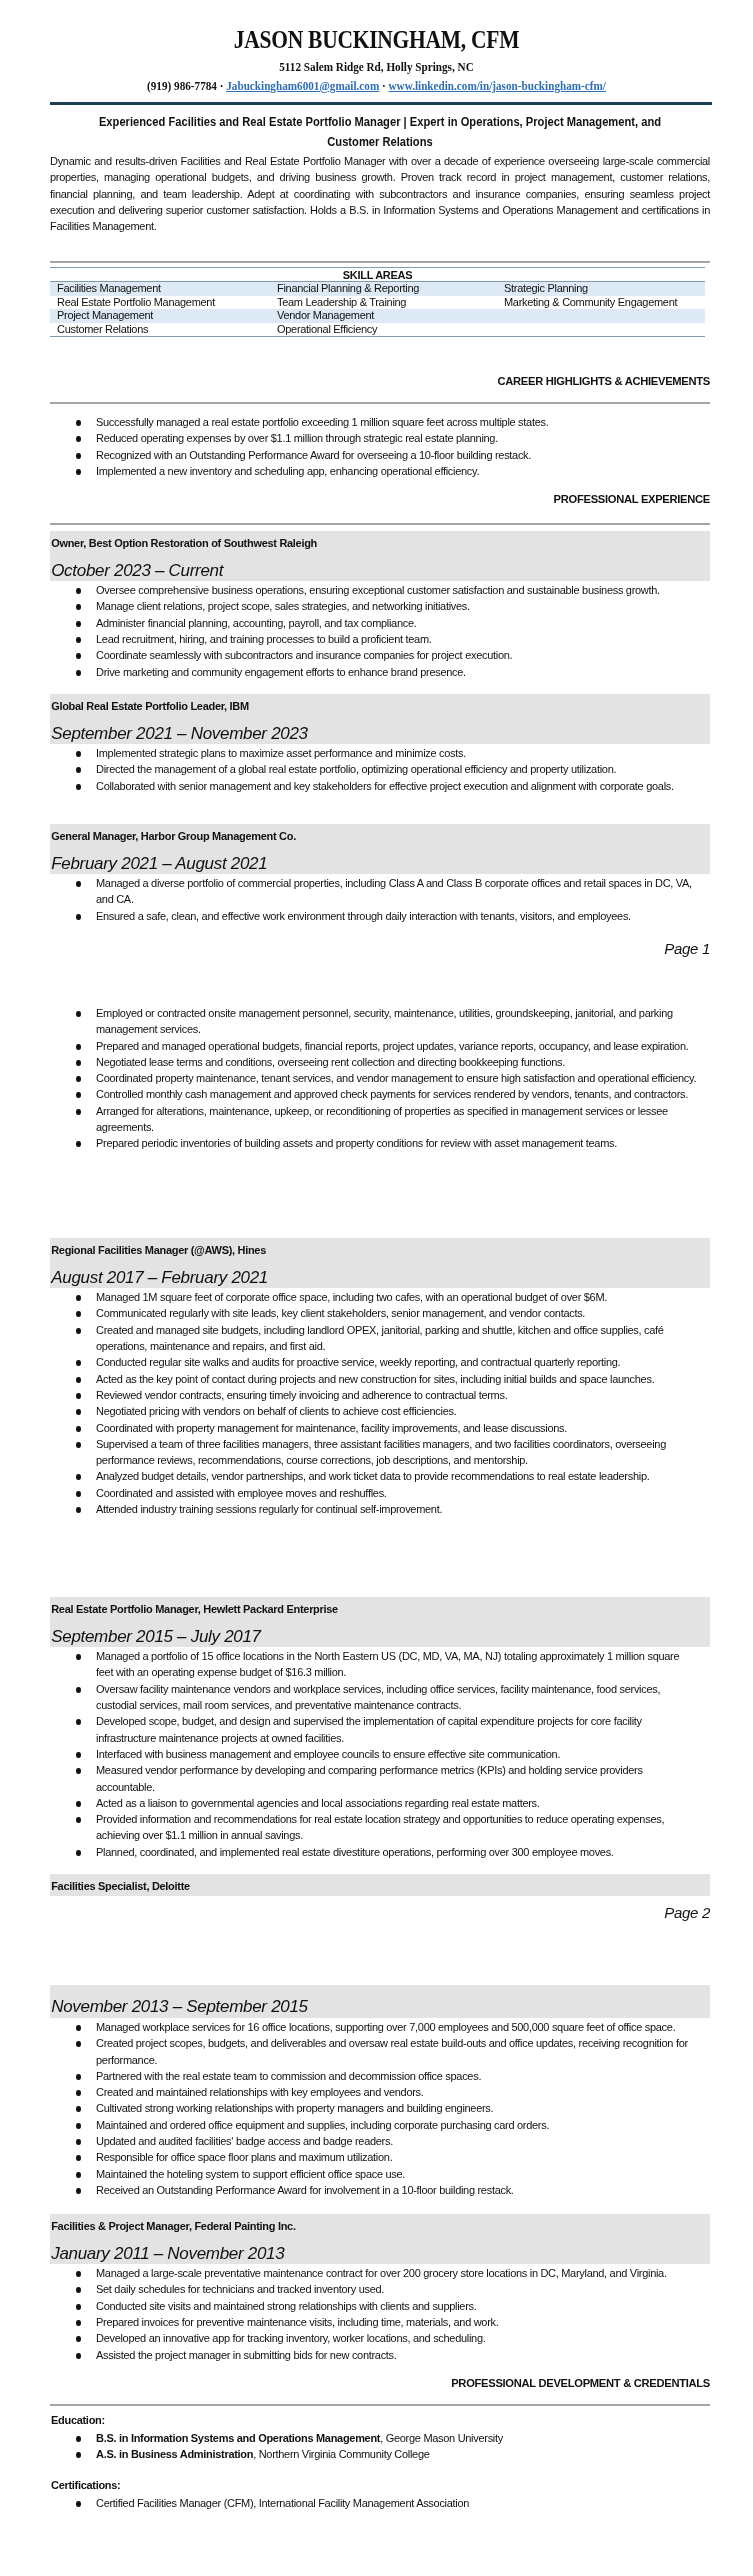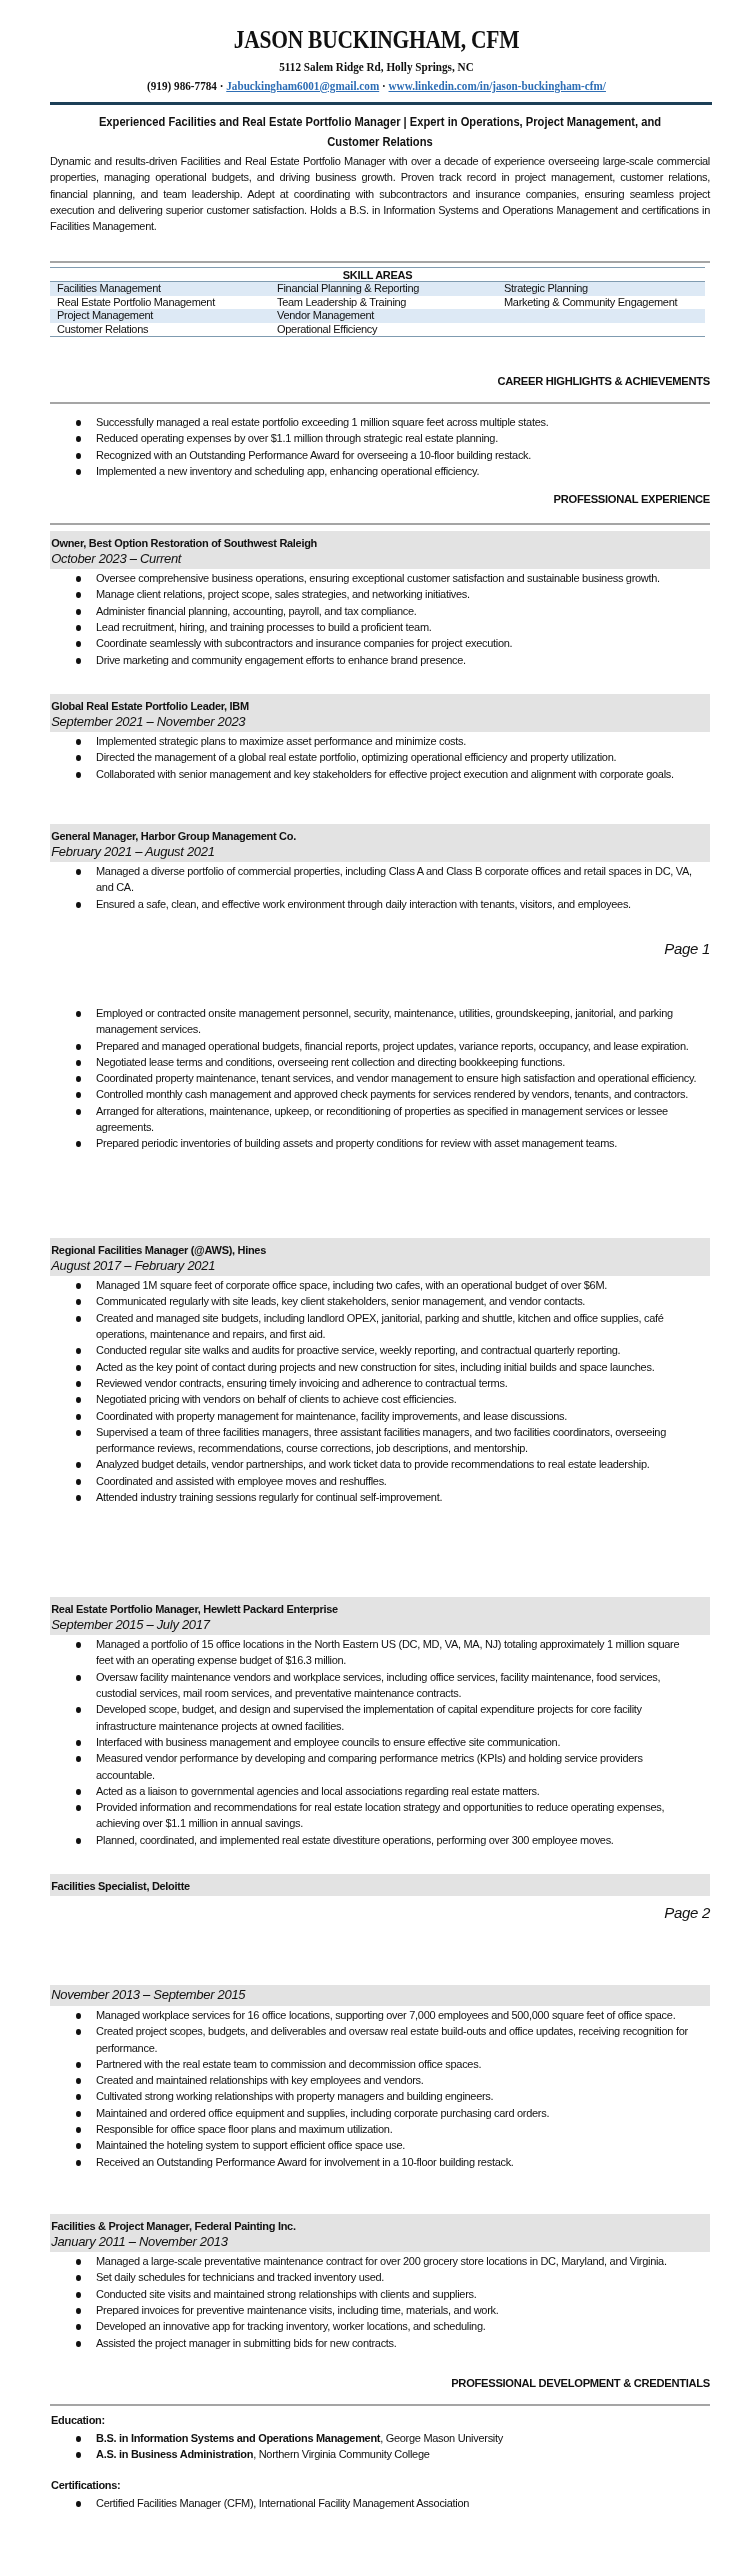--- a/index.html
+++ b/index.html
@@ -82,21 +82,21 @@
   ul.bullets li::before {
     content: ""; position: absolute; left: 26px; top: 6px;
     width: 4.7px; height: 6px; border-radius: 50%; background: #111;
   }
 
   .job { position: absolute; left: 50px; width: 660px; }
   .job-head {
     background: #e3e3e3; padding: 3.6px 1.2px 2.4px 1.2px; margin-bottom: 1.2px;
   }
   .job-title { font-weight: bold; font-size: 11px; line-height: 16px; letter-spacing: -0.3px; }
-  .job-dates { font-style: italic; font-size: 13px; line-height: 16px; letter-spacing: -0.3px; }
+  .job-dates { font-style: italic; font-size: 17px; line-height: 16px; letter-spacing: -0.3px; margin-top: 12px; }
   .job-head.title-only { padding: 3.6px 1.2px 2.4px 1.2px; }
   .job-head.dates-only { padding: 2.4px 1.2px 2.4px 1.2px; }
 
   .page-num {
     position: absolute; right: 43px; font-style: italic; font-size: 15px; letter-spacing: -0.3px;
   }
 
   .sub-label { position: absolute; left: 51px; font-weight: bold; font-size: 11px; letter-spacing: -0.3px; }
   .cred-list { position: absolute; left: 50px; width: 660px; }
   .cred-list b { font-weight: bold; }
@@ -253,20 +253,21 @@
   <div class="job-head dates-only">
     <div class="job-dates">November 2013 – September 2015</div>
   </div>
   <ul class="bullets">
     <li>Managed workplace services for 16 office locations, supporting over 7,000 employees and 500,000 square feet of office space.</li>
     <li>Created project scopes, budgets, and deliverables and oversaw real estate build-outs and office updates, receiving recognition for performance.</li>
     <li>Partnered with the real estate team to commission and decommission office spaces.</li>
     <li>Created and maintained relationships with key employees and vendors.</li>
     <li>Cultivated strong working relationships with property managers and building engineers.</li>
     <li>Maintained and ordered office equipment and supplies, including corporate purchasing card orders.</li>
+    <li>Updated and audited facilities' badge access and badge readers.</li>
     <li>Responsible for office space floor plans and maximum utilization.</li>
     <li>Maintained the hoteling system to support efficient office space use.</li>
     <li>Received an Outstanding Performance Award for involvement in a 10-floor building restack.</li>
   </ul>
 </div>
 
 <div class="job" style="top:2214px;">
   <div class="job-head">
     <div class="job-title">Facilities &amp; Project Manager, Federal Painting Inc.</div>
     <div class="job-dates">January 2011 – November 2013</div>

